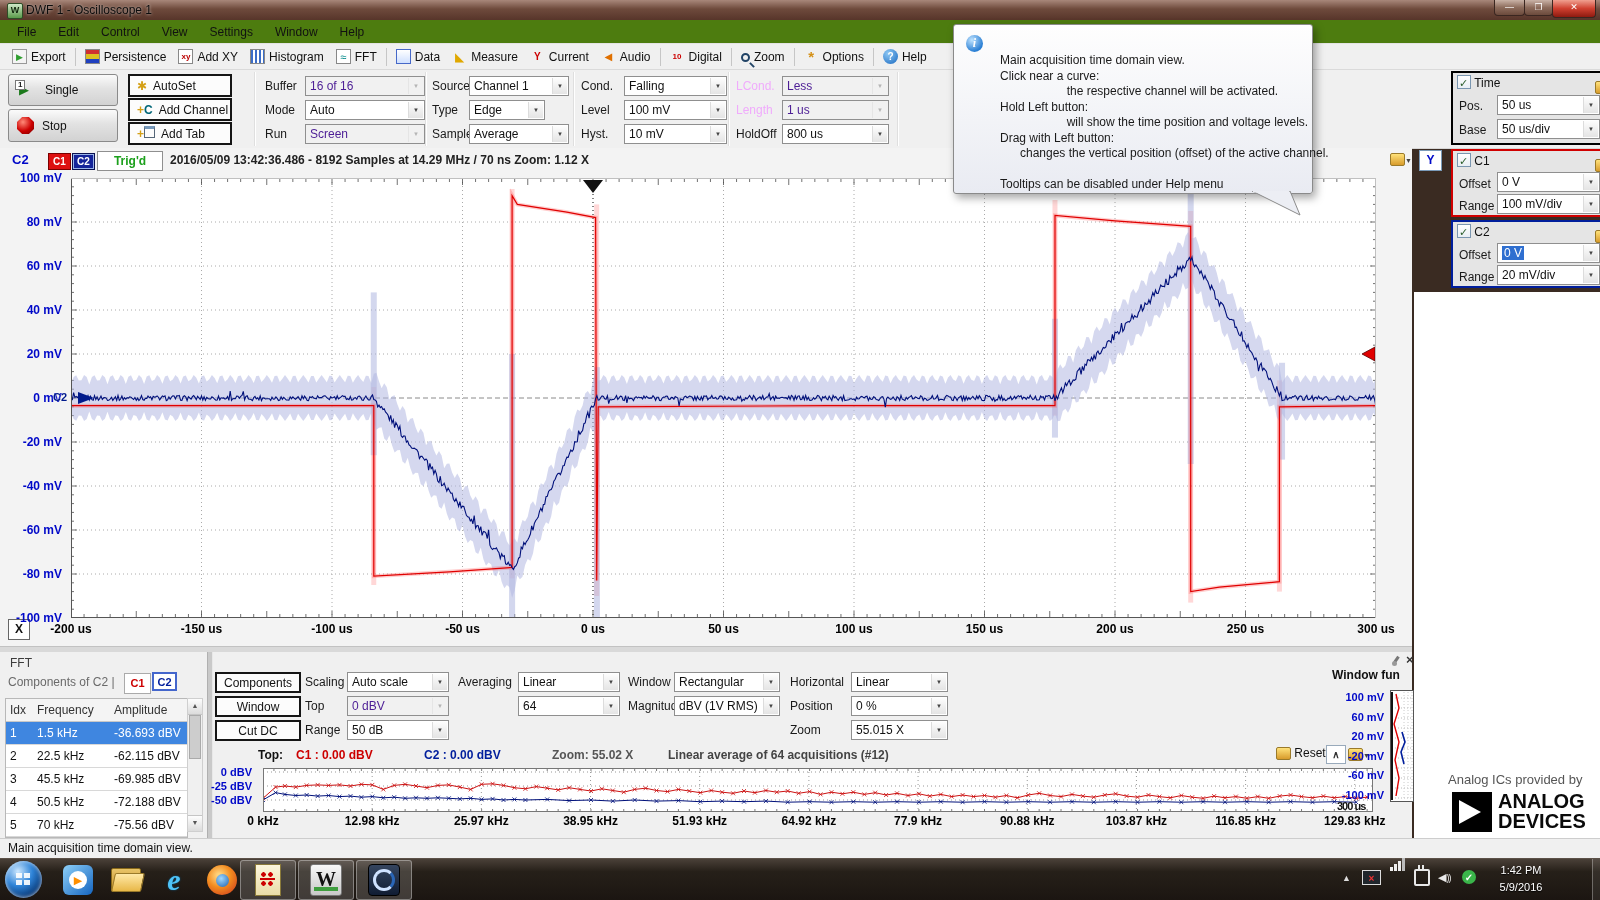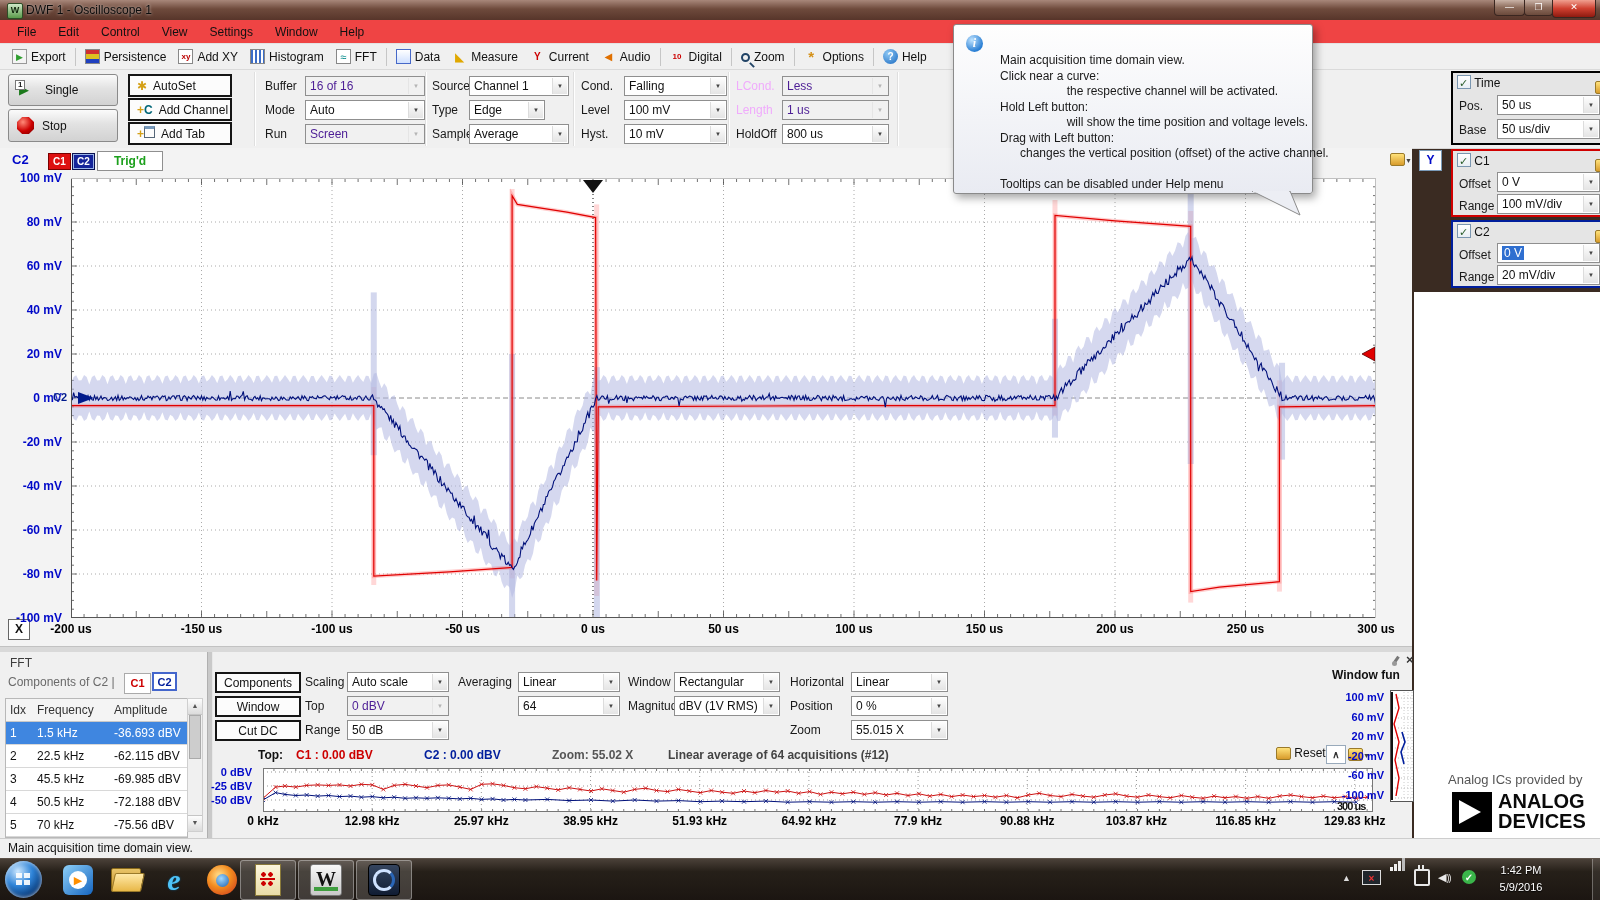--- a/index.html
+++ b/index.html
@@ -4,21 +4,21 @@
 <style>
   html,body{margin:0;padding:0;background:#3a2b22;font-family:"Liberation Sans","DejaVu Sans",sans-serif;}
   .win{position:relative;width:1600px;height:900px;overflow:hidden;background:#3a2b22;font-size:12px;color:#111;}
   .abs{position:absolute;}
   
   .titlebar{position:absolute;left:0;top:0;width:1600px;height:20px;background:linear-gradient(#a8877a,#6e4a3c 45%,#57352a);}
   .title-text{position:absolute;left:26px;top:3px;font-size:12px;color:#0c0c0c;text-shadow:0 0 3px rgba(255,255,255,.7);}
   .appchip{position:absolute;left:7px;top:3px;width:14px;height:14px;background:linear-gradient(#cfe8c8,#5a9a4a);border:1px solid #2d4d26;border-radius:2px;font:bold 9px/13px "Liberation Sans",sans-serif;text-align:center;color:#10240c;}
   .winbtn{position:absolute;top:0;height:15px;border:1px solid #3a2620;border-top:none;border-radius:0 0 4px 4px;background:linear-gradient(#c9b2a6,#8d6c5c 50%,#6b4a3c);color:#fff;text-align:center;font-size:9px;line-height:14px;}
   .winbtn.close{background:linear-gradient(#f0a090,#cf4030 50%,#8f1a10);}
-  .menubar{position:absolute;left:0;top:20px;width:1600px;height:24px;background:#ef4444;border-bottom:1px solid #e3e3e3;display:flex;align-items:center;padding-left:6px;box-sizing:border-box;}
+  .menubar{position:absolute;left:0;top:20px;width:1600px;height:24px;background:#4d7c0f;border-bottom:1px solid #e3e3e3;display:flex;align-items:center;padding-left:6px;box-sizing:border-box;}
   .mitem{padding:3px 11px;color:#111;}
   .toolbar{position:absolute;left:0;top:44px;width:1600px;height:26px;background:#f0f0f0;border-bottom:1px solid #dadada;display:flex;align-items:center;padding-left:6px;box-sizing:border-box;}
   .tbtn{display:flex;align-items:center;gap:4px;padding:2px 6px;}
   .tsep{width:1px;height:18px;background:#c6c6c6;margin:0 3px;}
   .tbic{width:15px;height:15px;display:inline-block;position:relative;flex:none;box-sizing:border-box;}
   .tbic::after{position:absolute;left:0;top:0;width:100%;height:100%;display:flex;align-items:center;justify-content:center;}
   .ic-export{background:#f4f4f4;border:1px solid #999;}.ic-export::after{content:"▶";color:#2f9e2f;font-size:9px;}
   .ic-persistence{background:linear-gradient(#d03030 0 34%,#ddc020 34% 67%,#2040c0 67%);border:1px solid #888;}
   .ic-addxy{background:#fff;border:1px solid #888;}.ic-addxy::after{content:"xy";color:#b00;font:bold 8px/1 "Liberation Sans",sans-serif;}
   .ic-histogram{background:repeating-linear-gradient(90deg,#3a6cc8 0 2px,#fff 2px 4px);border:1px solid #888;}
@@ -191,20 +191,21 @@
   <div class="bbtn" style="left:128px;top:122px;width:104px;height:23px;">
     <span><span class="goldplus">+</span><span style="display:inline-block;width:9px;height:8px;border:1px solid #567;border-top:3px solid #79b;"></span></span>
     <span>Add Tab</span>
   </div>
 
   <div class="abs" style="left:0;top:148px;width:1412px;height:498px;background:#f3f3f3;"></div>
   <div class="abs" style="left:12px;top:152px;color:#0008c8;font:bold 13px/16px 'Liberation Sans',sans-serif;">C2</div>
   <div class="chipbtn" style="left:48px;top:153px;width:21px;height:15px;background:#dd1111;border:1px solid #7a0000;">C1</div>
   <div class="chipbtn" style="left:72px;top:153px;width:21px;height:15px;background:#15249a;border:1px solid #0a1150;box-shadow:0 0 0 1px #9ab4e8 inset;">C2</div>
   <div class="abs" style="left:97px;top:151px;width:64px;height:18px;background:#fff;border:1px solid #8f8f8f;text-align:center;color:#1ca01c;font:bold 12px/18px 'Liberation Sans',sans-serif;">Trig'd</div>
+  <div class="abs" style="left:170px;top:153px;font-weight:bold;color:#222;">2016/05/09 13:42:36.486 - 8192 Samples at 14.29 MHz / 70 ns Zoom: 1.12 X</div>
   <div class="abs" style="left:1390px;top:152px;"><span class="goldchip"></span><span style="font-size:7px;color:#444;">▼</span></div>
   <div class="sqbtn" style="left:1419px;top:150px;width:21px;height:19px;color:#0008c8;">Y</div>
   <div class="sqbtn" style="left:8px;top:619px;width:20px;height:19px;color:#111;border-color:#666;">X</div>
   <div class="abs" style="left:53px;top:390px;color:#001a8c;font:bold 11px/14px 'Liberation Sans',sans-serif;text-shadow:0 0 2px #fff;z-index:5;">C2</div>
   <div id="scope-plot-holder" class="abs" style="left:71px;top:178px;width:1305px;height:440px;">
       <svg width="1305" height="440" style="position:absolute;left:0;top:0;background:#fff">
         <line x1="130.5" y1="0" x2="130.5" y2="440" stroke="#aaa" stroke-width="1" stroke-dasharray="1 3"></line>
         <line x1="261" y1="0" x2="261" y2="440" stroke="#aaa" stroke-width="1" stroke-dasharray="1 3"></line>
         <line x1="391.5" y1="0" x2="391.5" y2="440" stroke="#aaa" stroke-width="1" stroke-dasharray="1 3"></line>
         <line x1="522" y1="0" x2="522" y2="440" stroke="#aaa" stroke-width="1" stroke-dasharray="1 3"></line>

